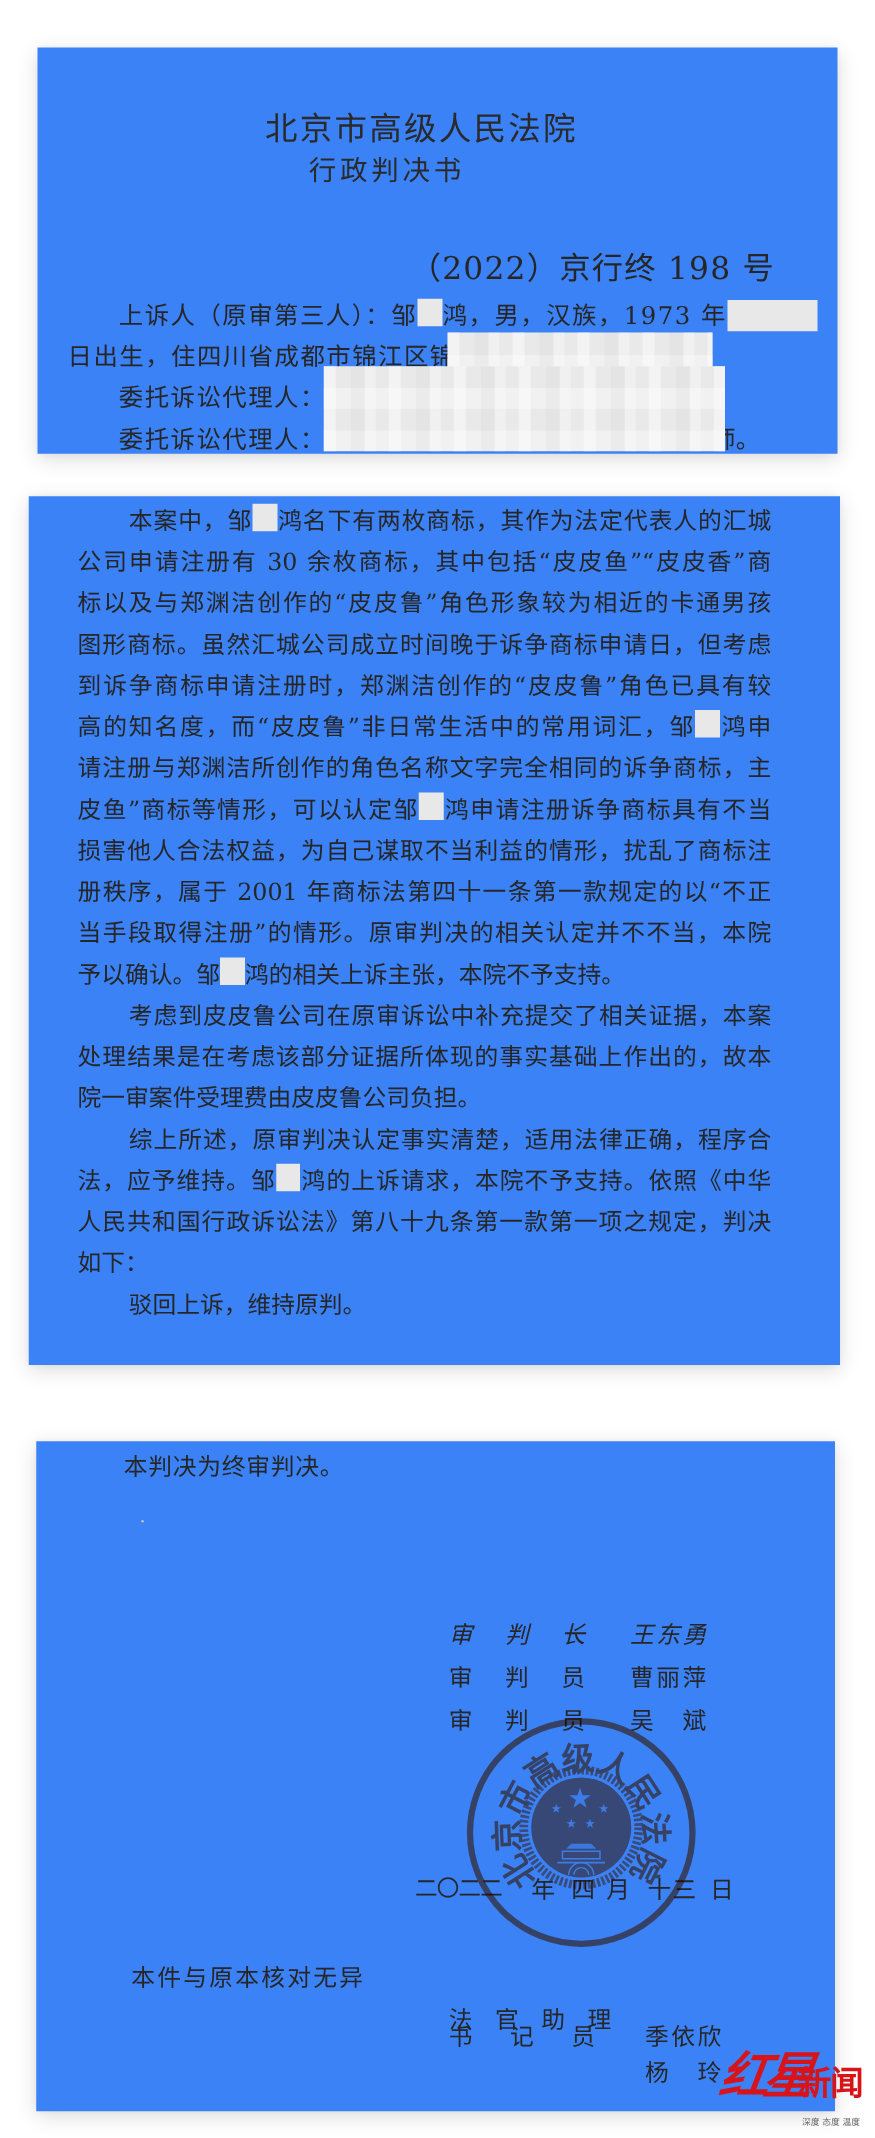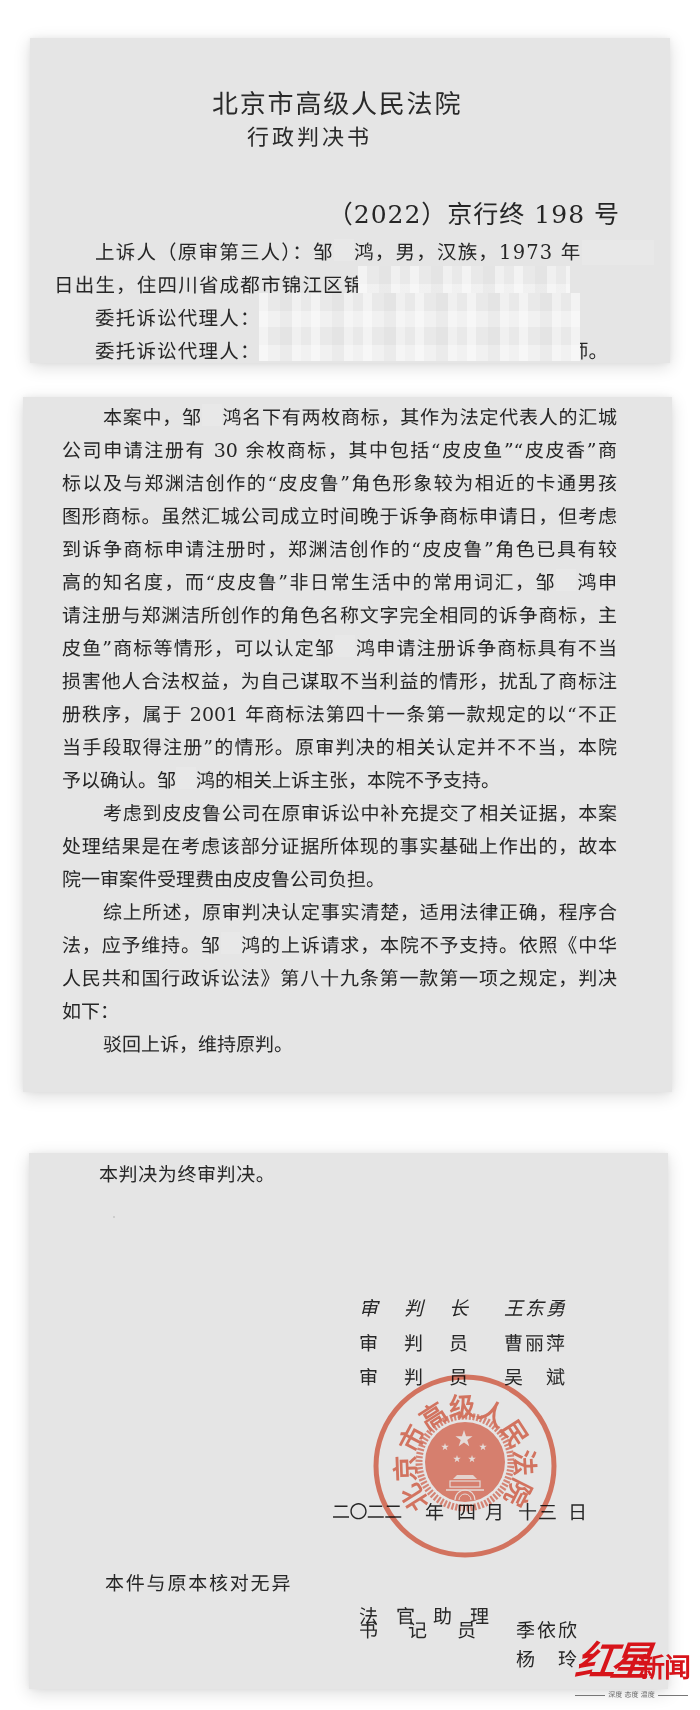--- a/index.html
+++ b/index.html
@@ -2,21 +2,21 @@
 <html lang="zh-CN"><head>
 <meta charset="utf-8">
 <style>
   html, body { margin: 0; padding: 0; }
   body {
     width: 700px; height: 1710px; position: relative; overflow: hidden;
     background: #ffffff; color: #262626;
     font-family: "DejaVu Serif", serif;
   }
   .card {
-    position: absolute; background: #e5e5e5;
+    position: absolute; background: #3b82f6;
     box-shadow: 0 4px 16px rgba(0,0,0,0.14), 0 0 5px rgba(0,0,0,0.05);
   }
   #card1 { left: 30px; top: 38px; width: 640px; height: 325px; }
   #card2 { left: 23px; top: 397px; width: 649px; height: 695px; }
   #card3 { left: 29px; top: 1153px; width: 639px; height: 536px; }
 
   .abs { position: absolute; white-space: nowrap; }
 
   
   .title1 { left: 182px; top: 52px; font-family: "DejaVu Sans", sans-serif; font-size: 26px; line-height: 28px; letter-spacing: 1.8px; color: #2a2a2a; }
@@ -63,21 +63,21 @@
   .clerk-role { left: 330px; }
   .clerk1 { top: 452px; } .clerk2 { top: 466px; }
   .cr1 { letter-spacing: 18px; } .cr2 { letter-spacing: 30px; }
   .clerk-name { left: 487px; }
   .cn1 { letter-spacing: 23px; margin-top: 43px; } .cn2 { letter-spacing: 2px; }
 
   
   .wm { position: absolute; z-index: 6; color: #d7141a; white-space: nowrap; }
   .wm-a { left: 576px; top: 1638px; font-size: 40px; line-height: 46px; font-weight: bold; font-style: italic; letter-spacing: -5px; transform: skewX(-8deg); }
   .wm-b { left: 638px; top: 1655px; font-size: 27px; line-height: 26px; font-weight: bold; letter-spacing: -1px; }
-  .wm-slogan { left: 575px; top: 1690px; width: 113px; display: flex; align-items: center; gap: 3px; color: #666; font-family: "DejaVu Sans", sans-serif; font-size: 7px; line-height: 10px; }
+  .wm-slogan { left: 575px; top: 1690px; width: 113px; display: flex; align-items: flex-end; gap: 3px; color: #666; font-family: "DejaVu Sans", sans-serif; font-size: 7px; line-height: 10px; flex-direction: column; }
   .wm-line { flex: 1; height: 1px; background: #777; }
 </style>
 </head>
 <body>
 
 <div id="card1" class="card">
   <div class="abs title1">北京市高级人民法院</div>
   <div class="abs title2">行政判决书</div>
   <div class="abs case-no">（2022）京行终 198 号</div>
   <div class="body1">

